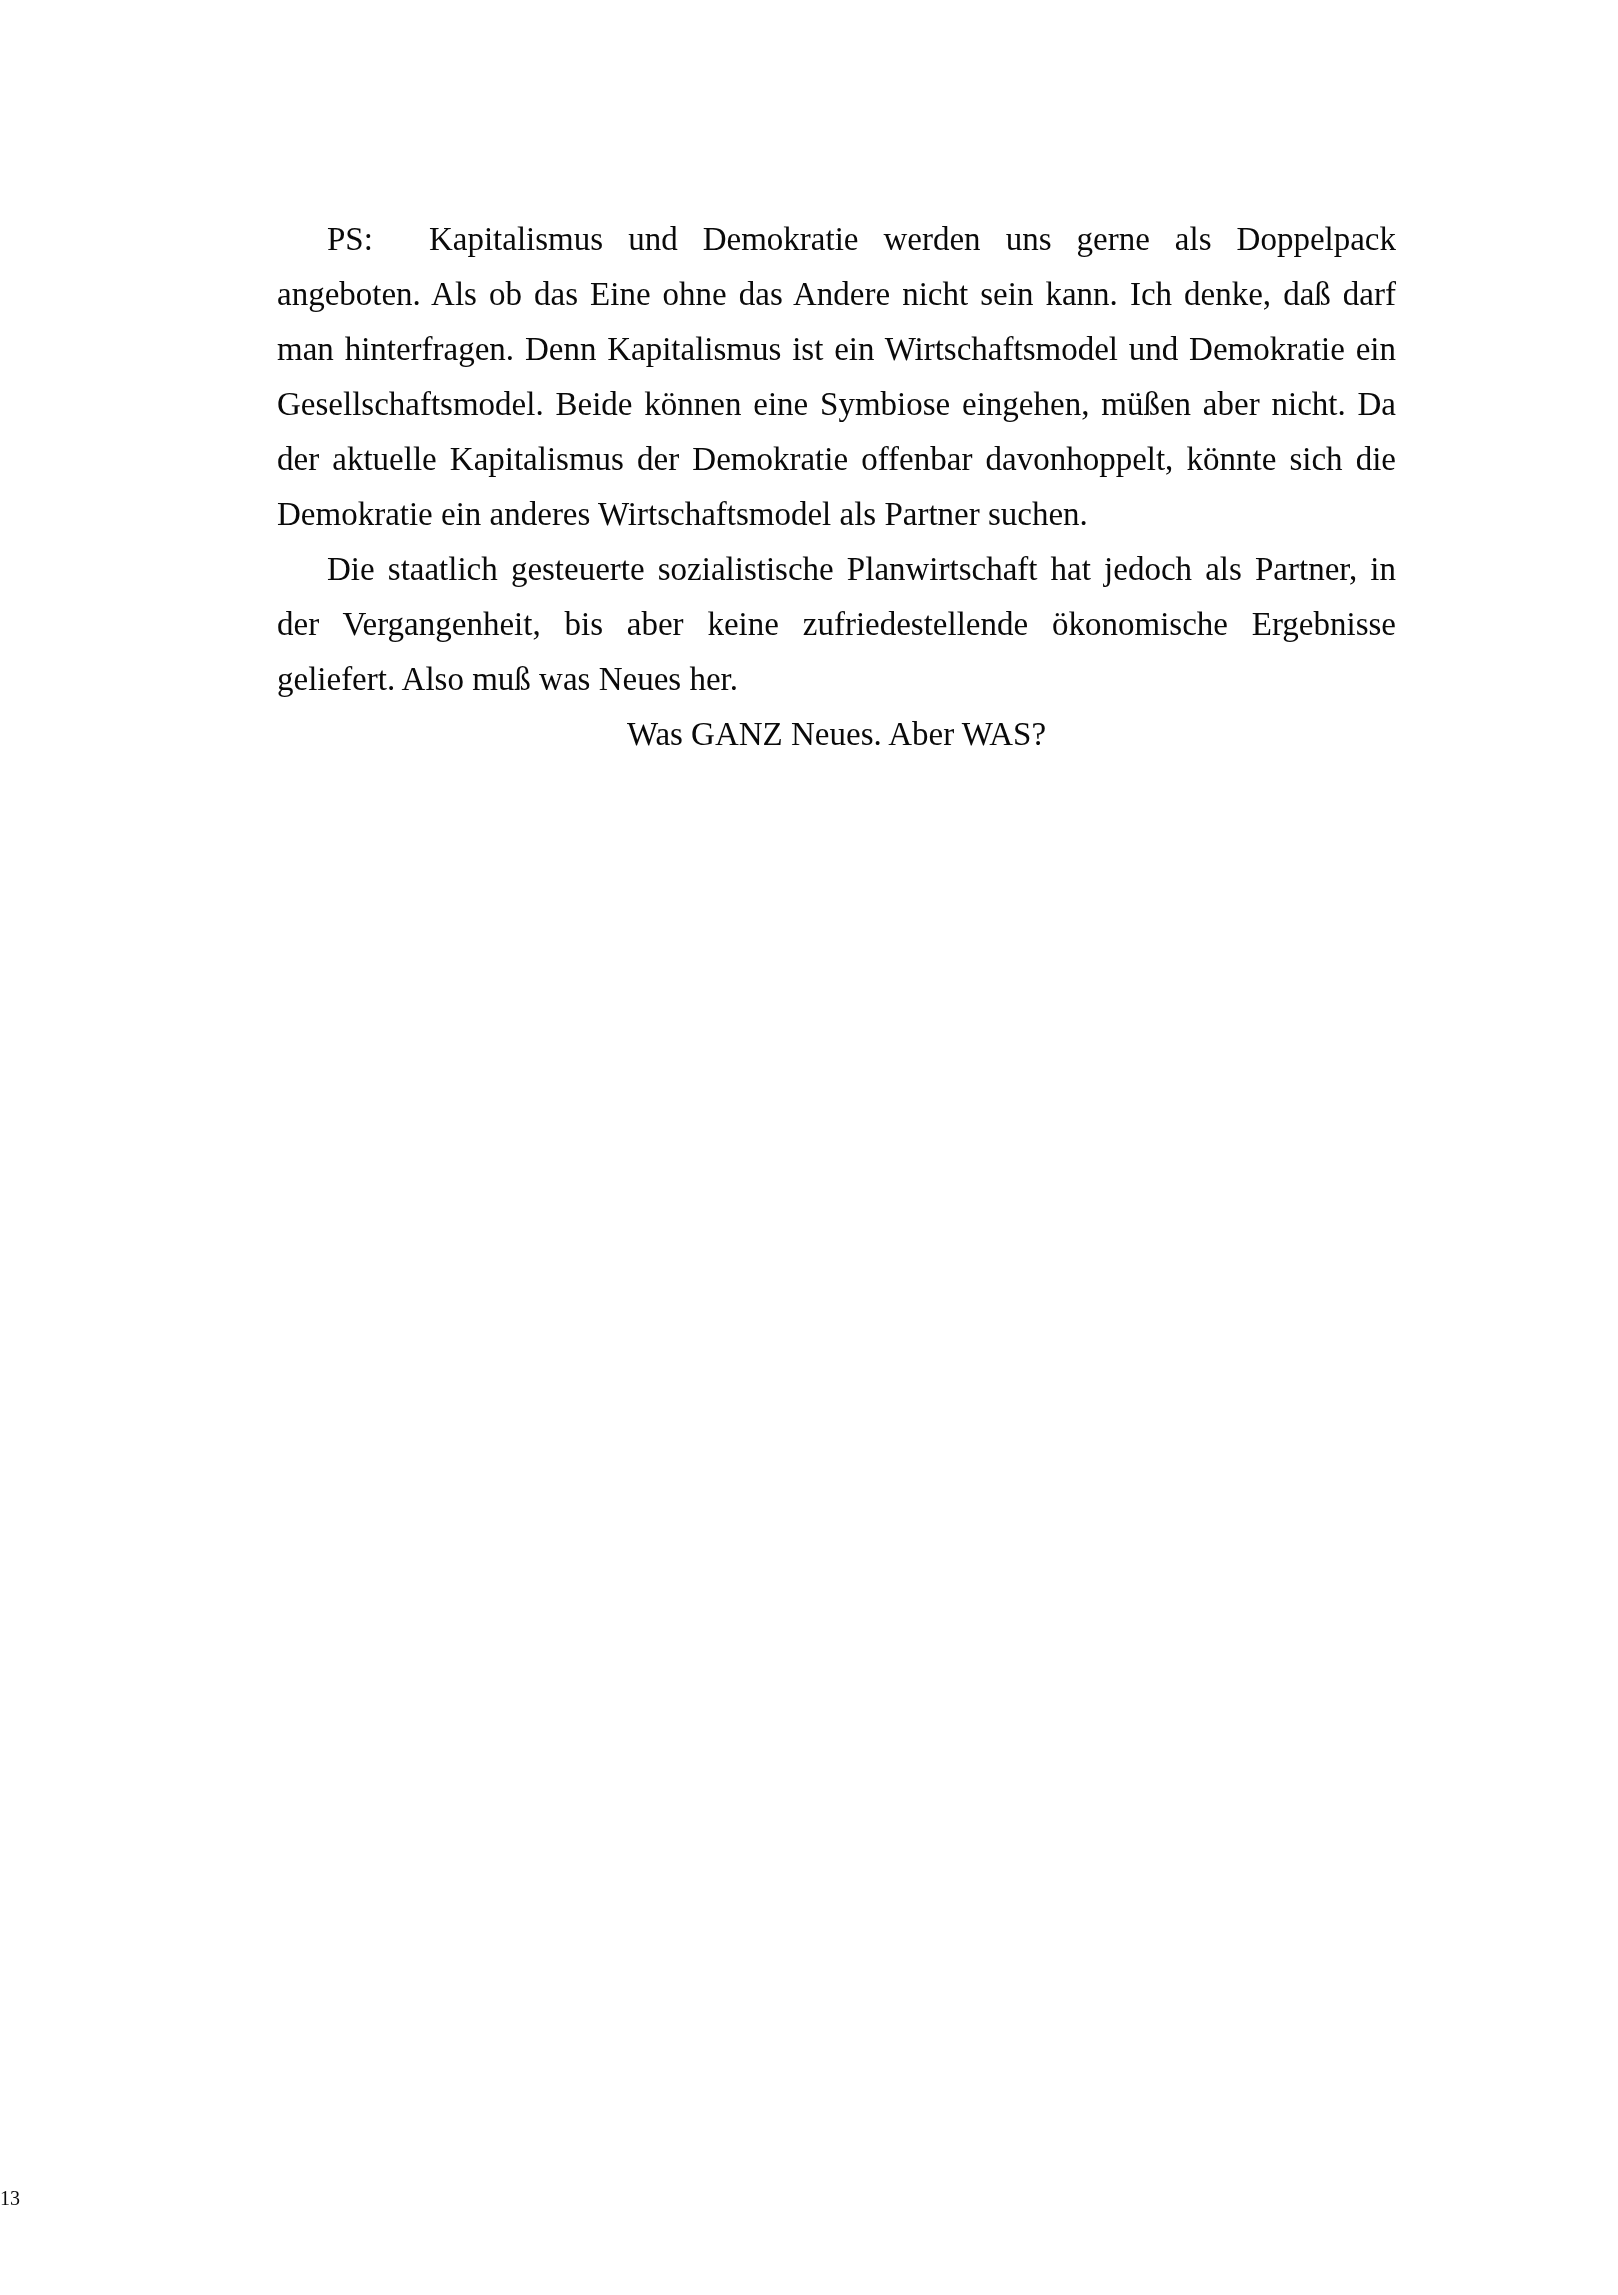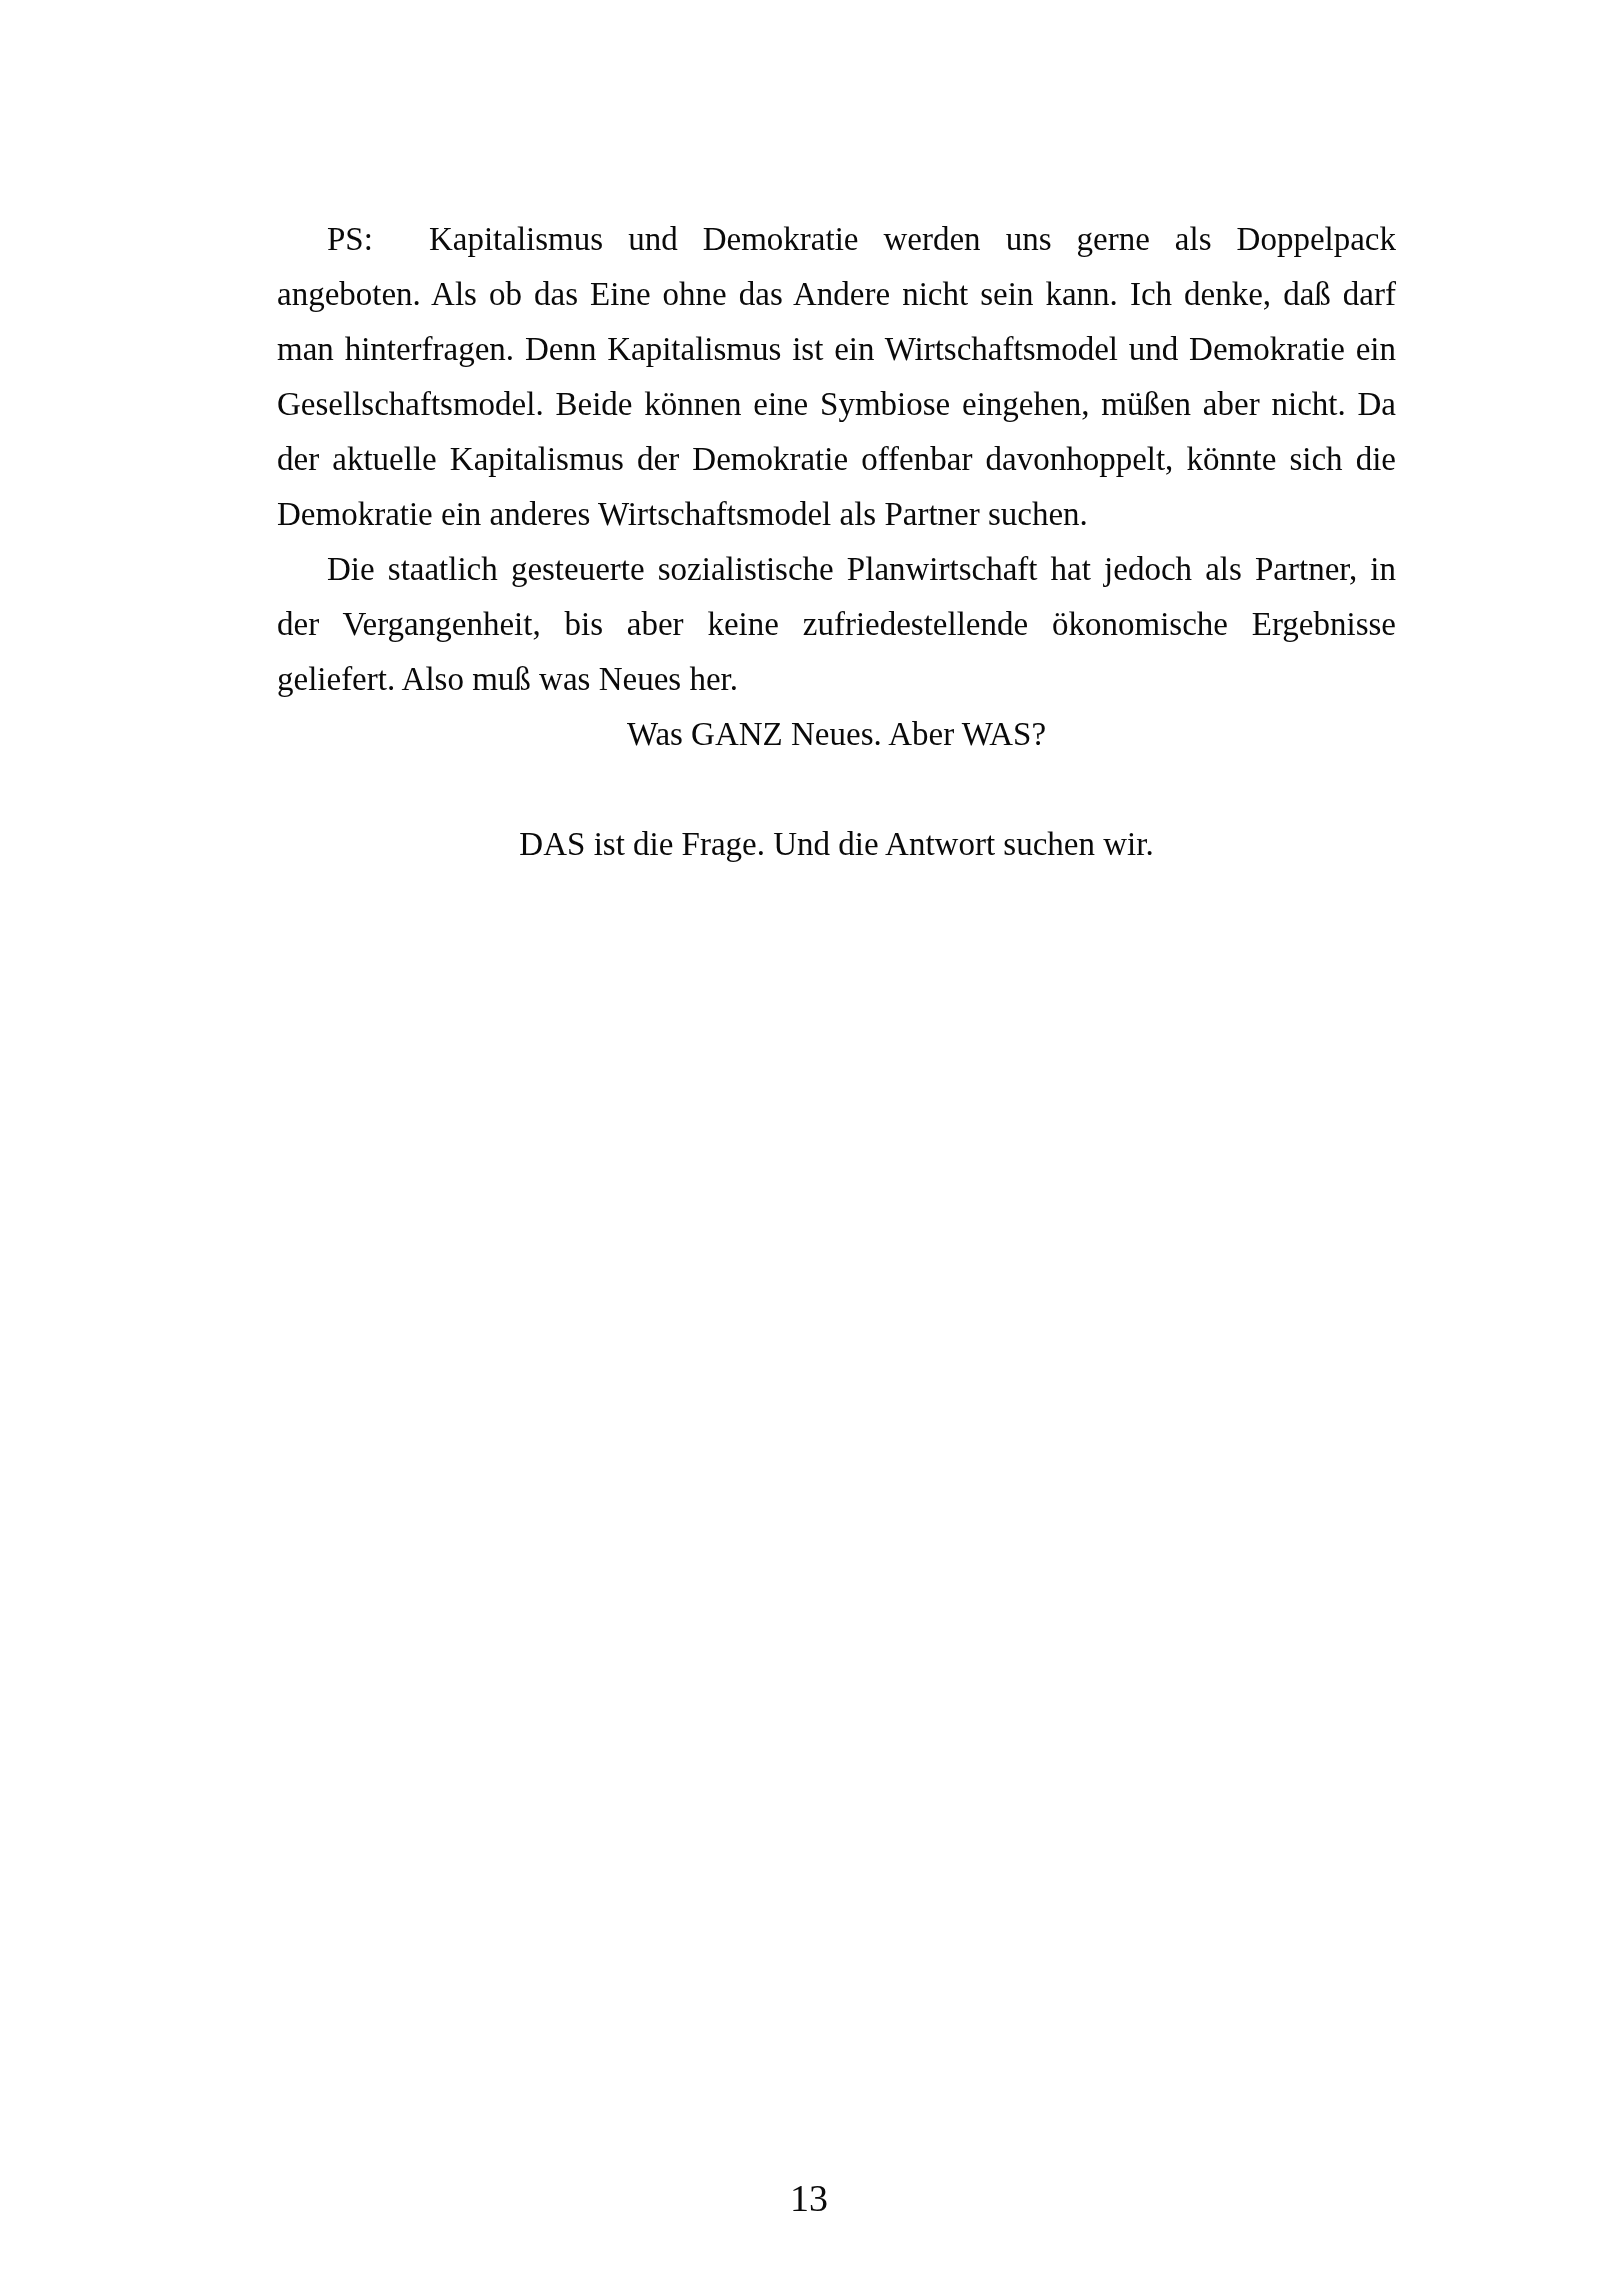--- a/index.html
+++ b/index.html
@@ -41,35 +41,34 @@
     text-align: center;
   }
   p.gap-above {
     margin-top: 55px;
   }
   .page-number {
     position: absolute;
     left: 0;
     right: 0;
     top: 2180px;
-    text-align: center;
-    font-size: 38px;
+    text-align: left;
+    font-size: 20px;
     line-height: 37px;
     color: #0a0a0a;
   }
 </style>
 </head>
 <body>
 
 <div class="text-block">
 
   <p class="indent-first"><span class="ps-label">PS:</span><span>Kapitalismus und Demokratie werden uns gerne als Doppelpack angeboten. Als ob das Eine ohne das Andere nicht sein kann. Ich denke, daß darf man hinterfragen. Denn Kapitalismus ist ein Wirtschaftsmodel und Demokratie ein Gesellschaftsmodel. Beide können eine Symbiose eingehen, müßen aber nicht. Da der aktuelle Kapitalismus der Demokratie offenbar davonhoppelt, könnte sich die Demokratie ein anderes Wirtschaftsmodel als Partner suchen.</span></p>
 
   <p class="indent-first">Die staatlich gesteuerte sozialistische Planwirtschaft hat jedoch als Partner, in der Vergangenheit, bis aber keine zufriedestellende ökonomische Ergebnisse geliefert. Also muß was Neues her.</p>
 
   <p class="plain-line">Was GANZ Neues. Aber WAS?</p>
 
-  <p class="plain-line gap-above">DAS ist die Frage. Und die Antwort suchen wir.</p>
 
 </div>
 
 <div class="page-number">13</div>
 
 
 </body></html>

